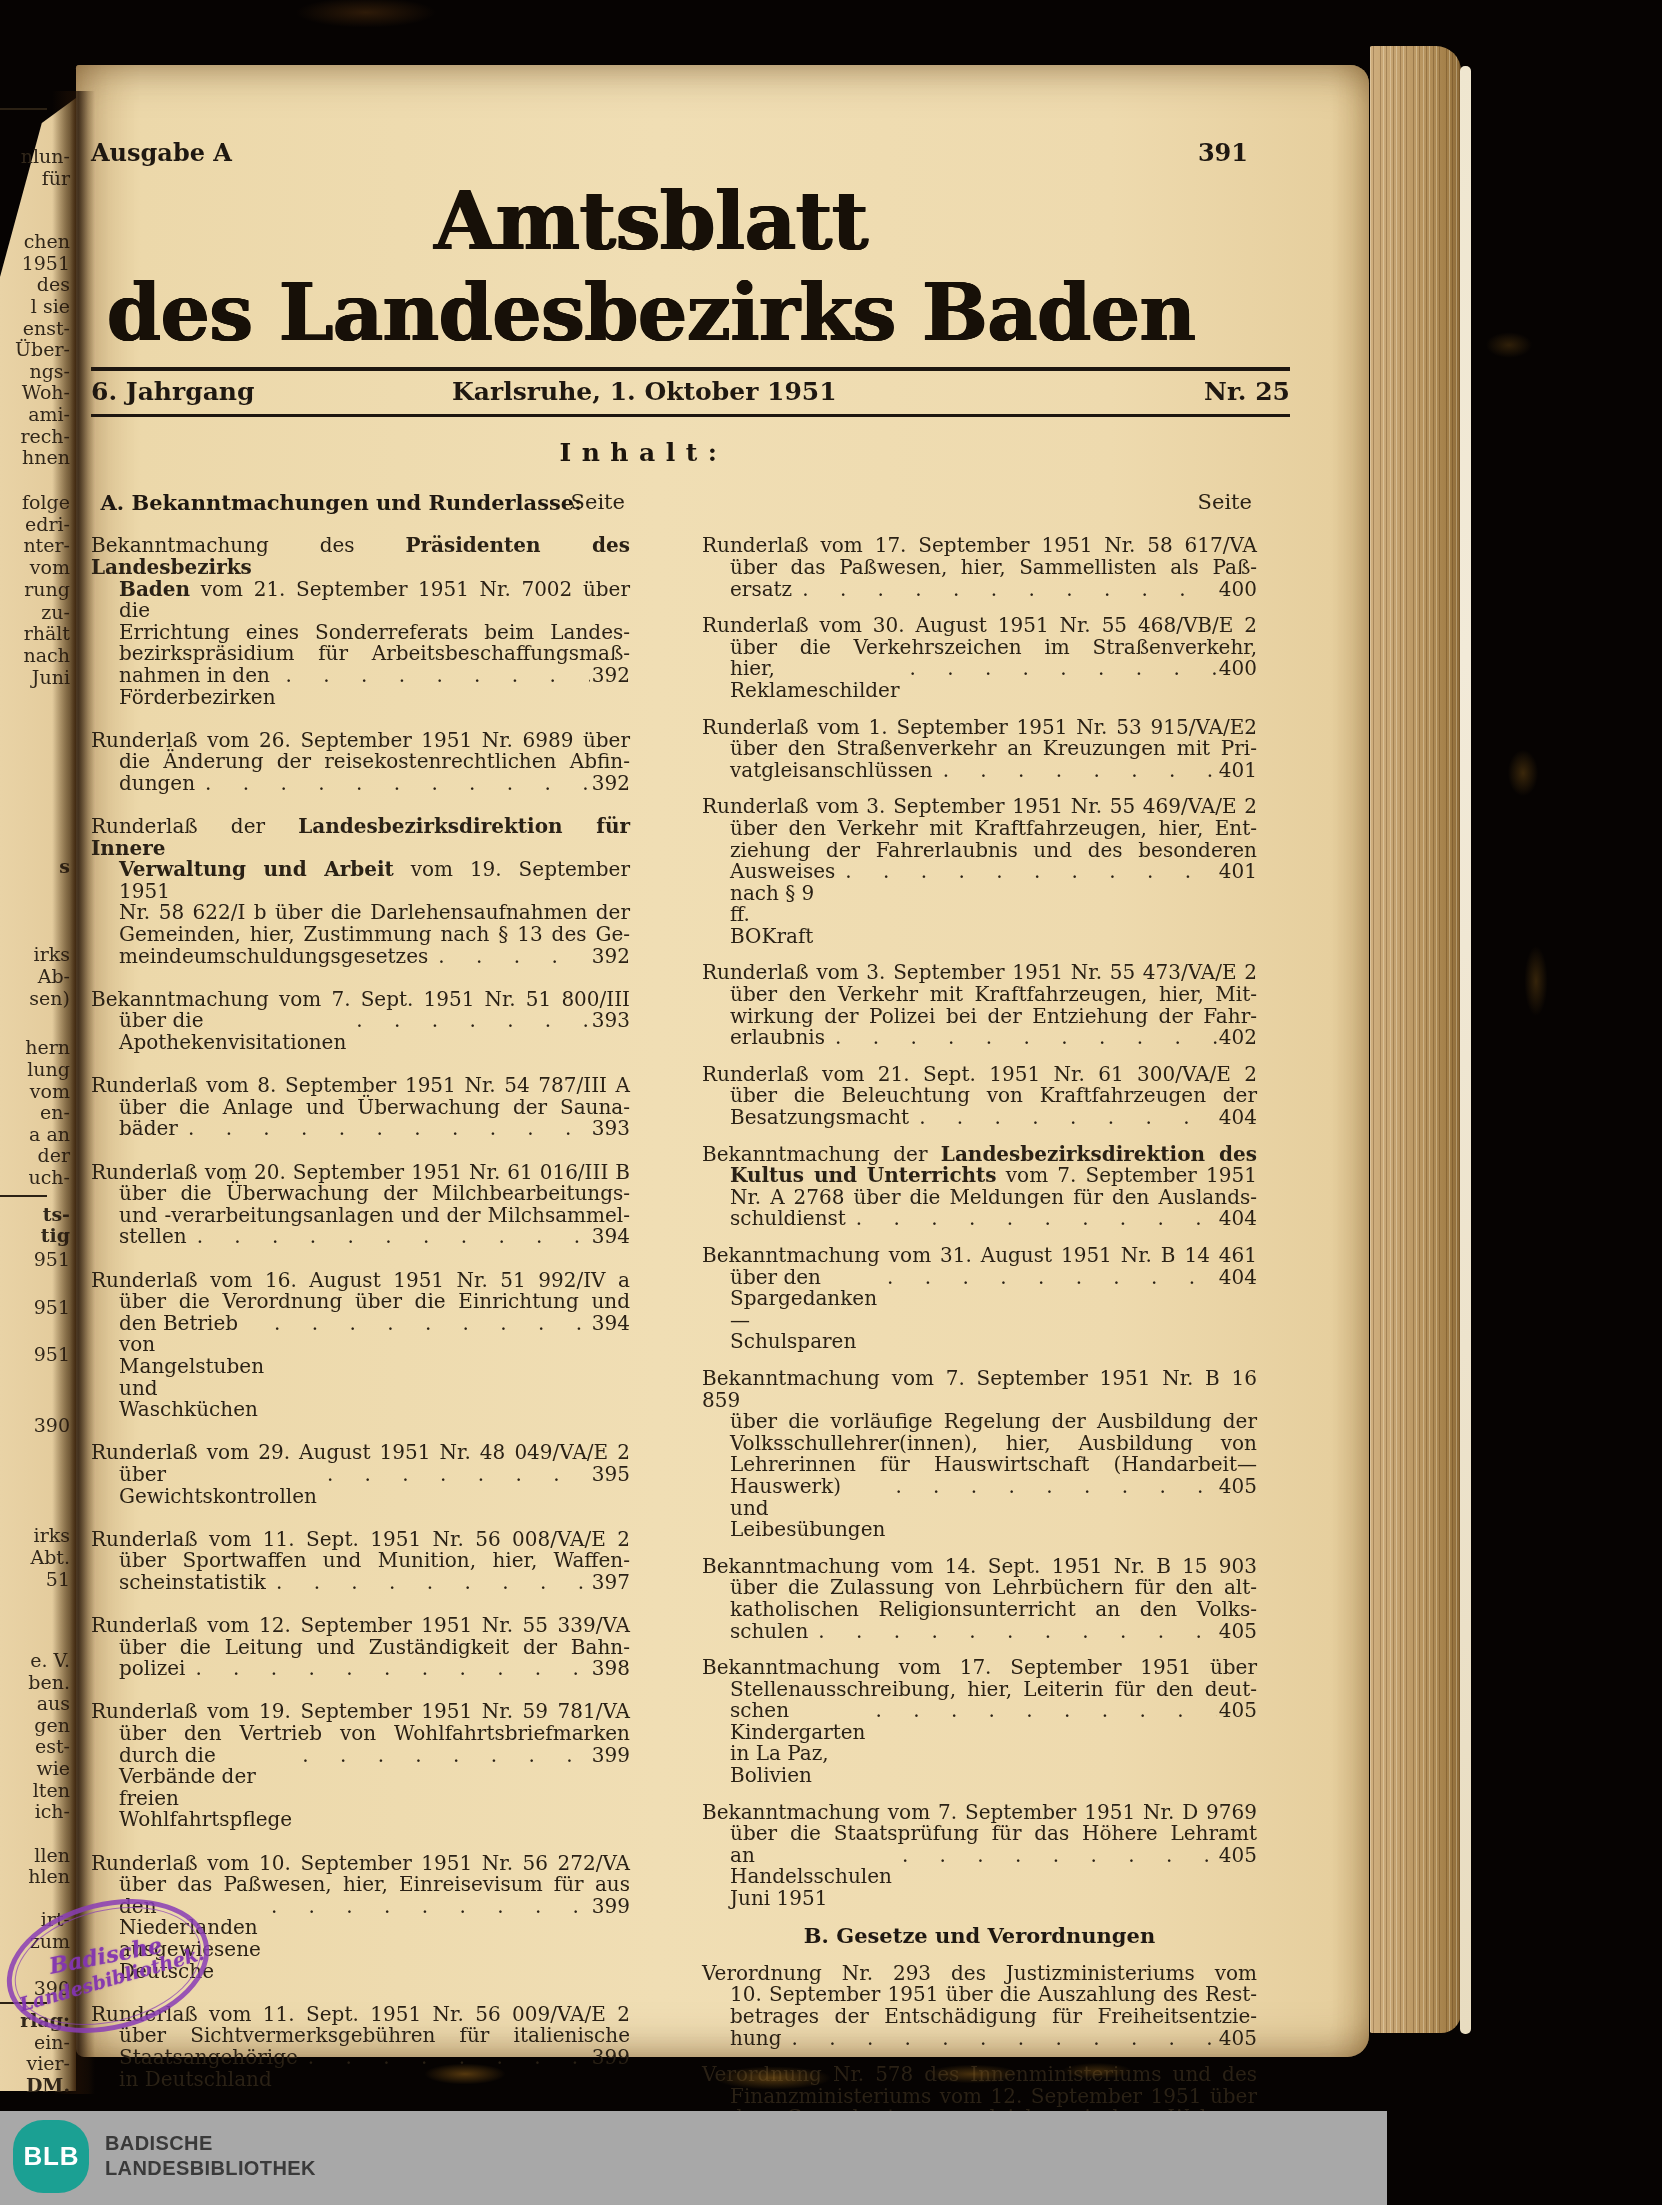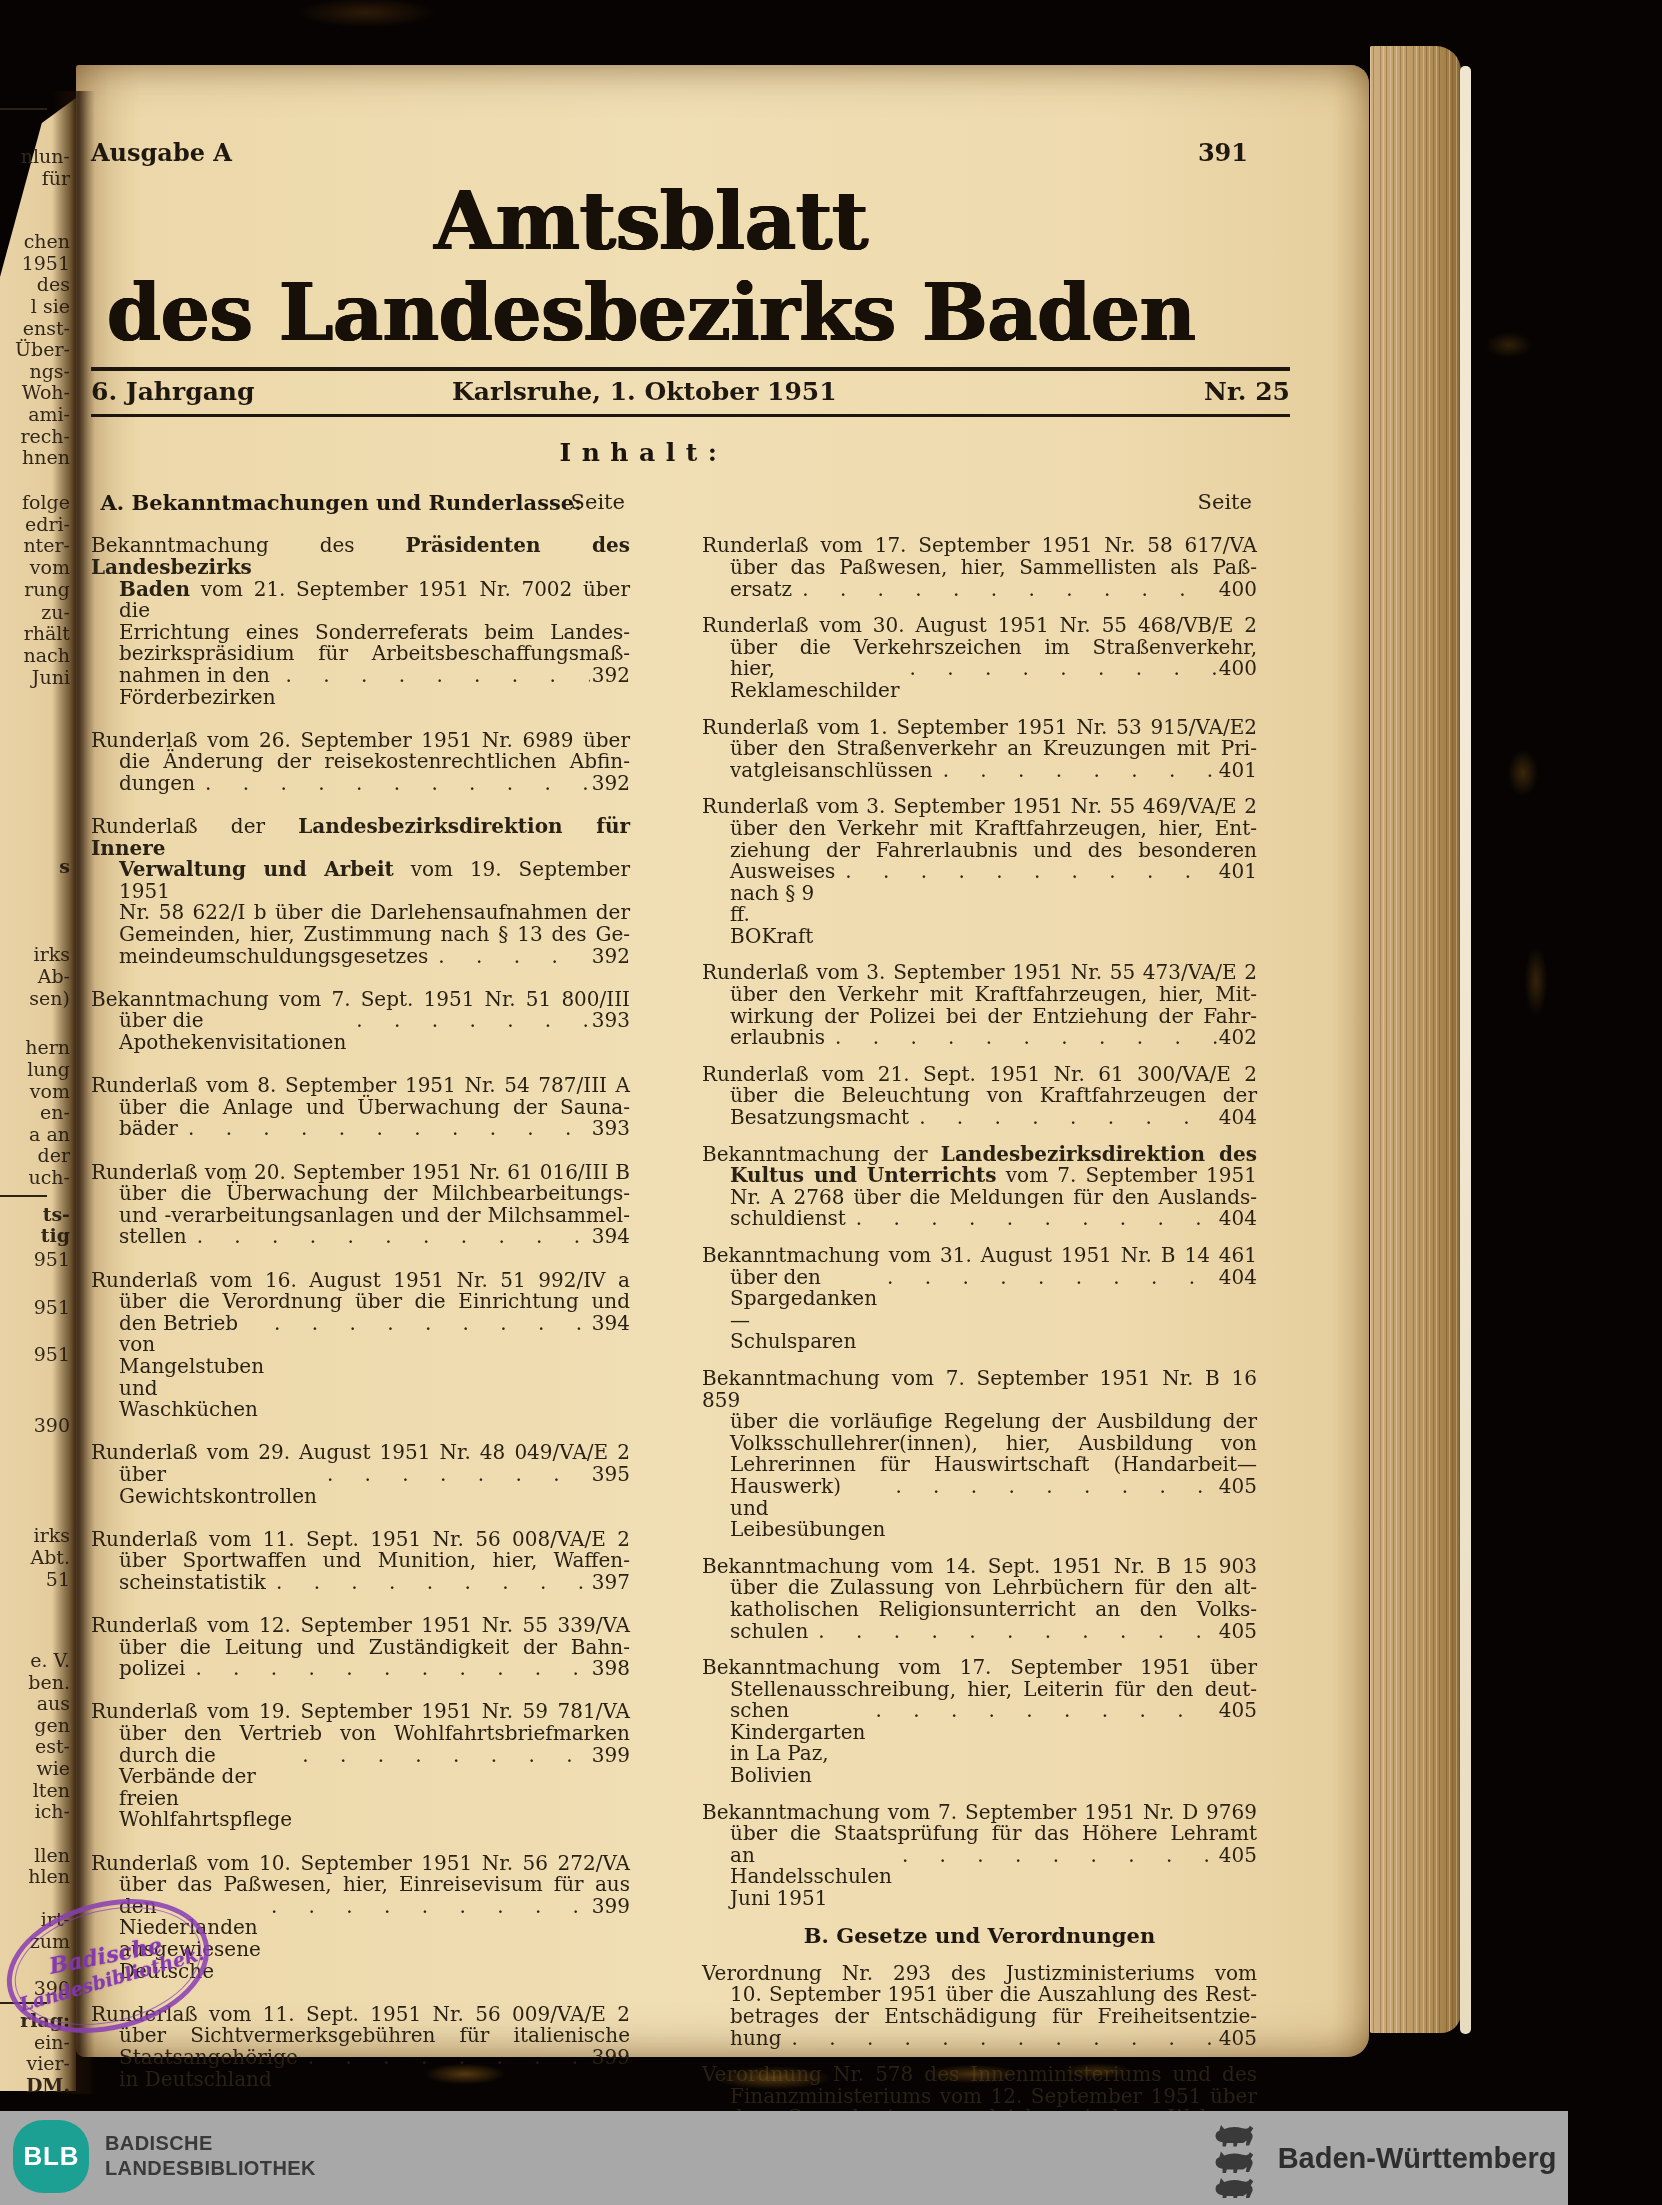--- a/index.html
+++ b/index.html
@@ -73,21 +73,21 @@
   .stamp .s2{font-size:19px;font-weight:bold;transform:rotate(-2deg);text-shadow:0 0 1.7px rgba(137,61,181,.5);}
   
   .fore-edge{position:absolute;left:1370px;top:46px;width:91px;height:1987px;z-index:2;
       background:linear-gradient(90deg,#cfae7e,#ba9762 55%,#a37f48 85%,#8a6836 100%);
       border-radius:1.7px 25px 20px 1.7px;}
   .fore-edge::after{content:"";position:absolute;inset:0;border-radius:inherit;background:
       repeating-linear-gradient(90deg, rgba(255,248,225,.3) 0 0.8px, transparent 0.8px 3.3px, rgba(70,40,10,.28) 3.3px 4.2px, transparent 4.2px 6.6px);}
   .sliver{position:absolute;left:1460px;top:66px;width:10.8px;height:1968px;background:
       linear-gradient(180deg,#efe6cf,#f2ead8 30%,#e8dcc0);border-radius:5px;z-index:2;}
   
-  .footer-bar{position:absolute;left:0;top:2111px;width:1568px;height:94px;background:#a8a8a8;z-index:8;
+  .footer-bar{position:absolute;left:0;top:2111px;width:1387px;height:94px;background:#a8a8a8;z-index:8;
       font-family:"Liberation Sans",sans-serif;}
   .blb-logo{position:absolute;left:13.3px;top:9.1px;width:76px;height:73px;background:#1ba093;border-radius:40%;
       display:flex;align-items:center;justify-content:center;color:#fff;font-weight:bold;font-size:26px;letter-spacing:0.8px;}
   .blb-name{position:absolute;left:105px;top:20px;font-weight:bold;font-size:20px;line-height:1.25;
       color:#3a3a3a;letter-spacing:0.4px;}
   .bw-group{position:absolute;right:11.6px;top:0;height:94px;display:flex;align-items:center;gap:13.3px;}
   .bw-coat{width:53px;height:80px;}
   .bw-name{font-size:29px;font-weight:600;color:#2e2e2e;}
 </style>
 </head>
@@ -480,27 +480,15 @@
 
   <div class="fore-edge"></div>
   <div class="sliver"></div>
 
   <div class="footer-bar">
     <div class="blb-logo">BLB</div>
     <div class="blb-name">
       <div>BADISCHE</div>
       <div>LANDESBIBLIOTHEK</div>
     </div>
-    <div class="bw-group">
-      <svg class="bw-coat" viewBox="0 0 64 96" xmlns="http://www.w3.org/2000/svg">
-        <g fill="#3a3a3a">
-          <g id="lion">
-            <path d="M6 24 q-2 -7 4 -9 l2 -7 4 5 q10 -4 22 -1 q7 2 9 -3 l4 3 -3 5 q4 4 1 9 l-3 7 -4 0 1 -6 -4 3 -7 0 -1 4 -4 0 0 -4 -8 0 -1 4 -4 0 0 -5 q-6 -1 -8 -5 z"></path>
-          </g>
-          <use href="#lion" y="32"></use>
-          <use href="#lion" y="64"></use>
-        </g>
-      </svg>
-      <span class="bw-name">Baden-Württemberg</span>
-    </div>
   </div>
 </div>
 
 
 </body></html>

